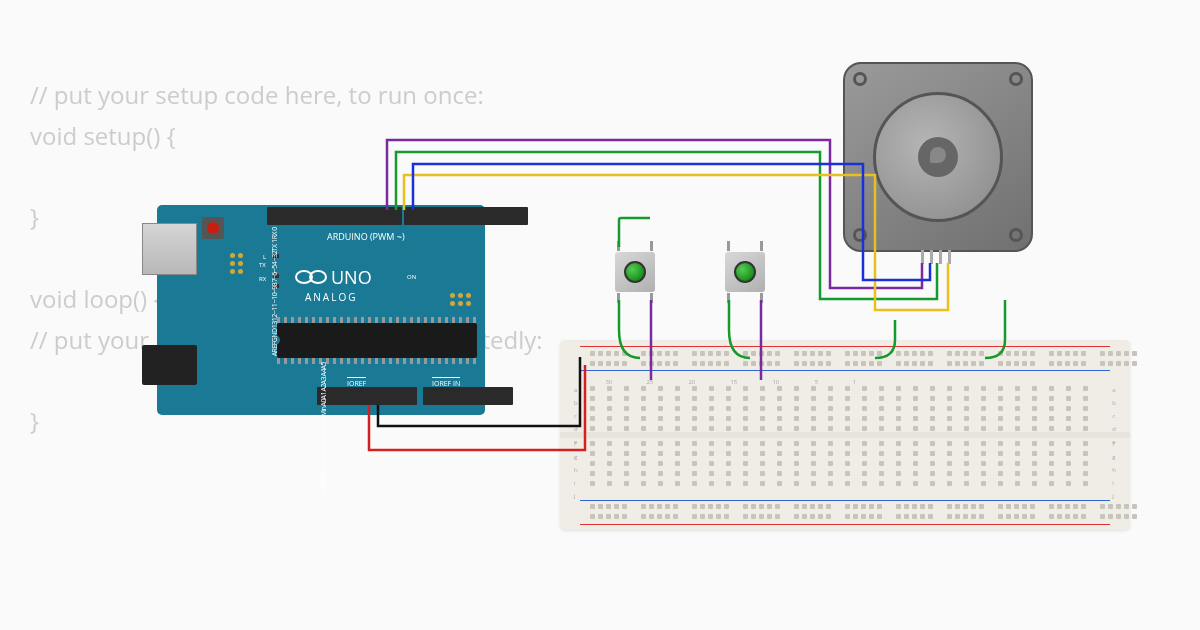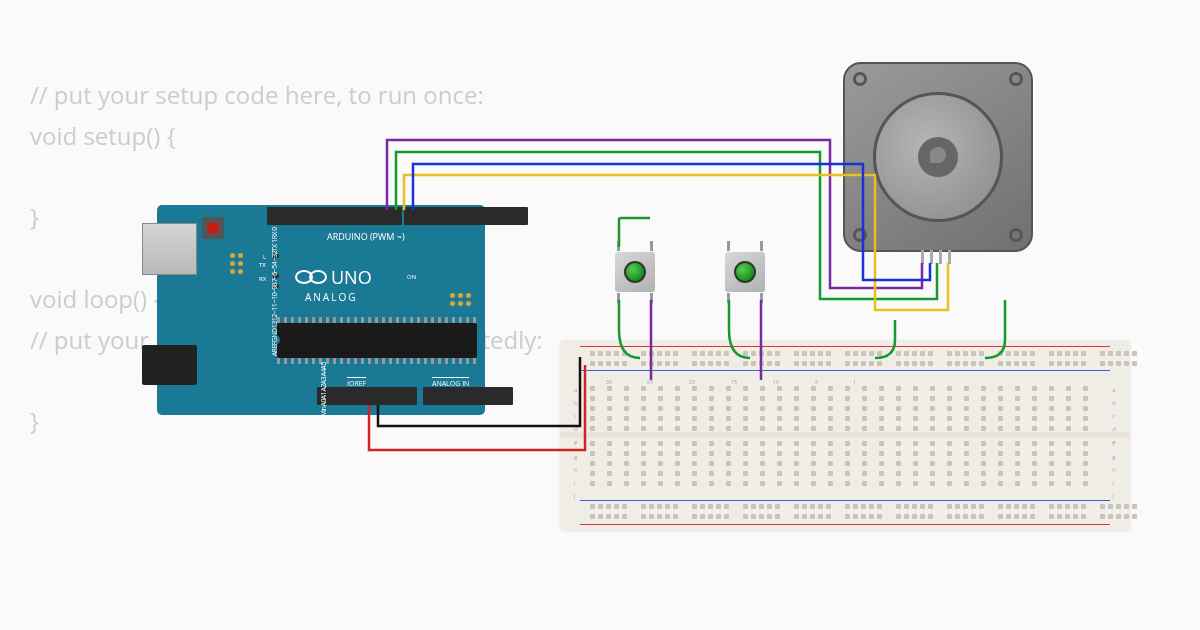--- a/index.html
+++ b/index.html
@@ -90,21 +90,21 @@
     <div class="arduino-body"></div>
     <div class="arduino-usb"></div>
     <div class="arduino-jack"></div>
     <div class="arduino-reset"></div>
     <div class="pin-header top1"></div>
     <div class="pin-header top2"></div>
     <div class="pin-header bot1"></div>
     <div class="pin-header bot2"></div>
     <div class="arduino-text digital-label">ARDUINO (PWM ~)</div>
     <div class="arduino-text power-label">IOREF</div>
-    <div class="arduino-text analog-label">ANALOG IN</div>
+    <div class="arduino-text analog-label">IOREF IN</div>
     <div class="arduino-logo">
       <span class="inf">
           <span></span>
           <span style="margin-left:-4px"></span>
         </span>
       <span>UNO</span>
     </div>
     <div class="arduino-sub">ANALOG</div>
     <div class="arduino-chip">
         <div class="chip-notch"></div>

